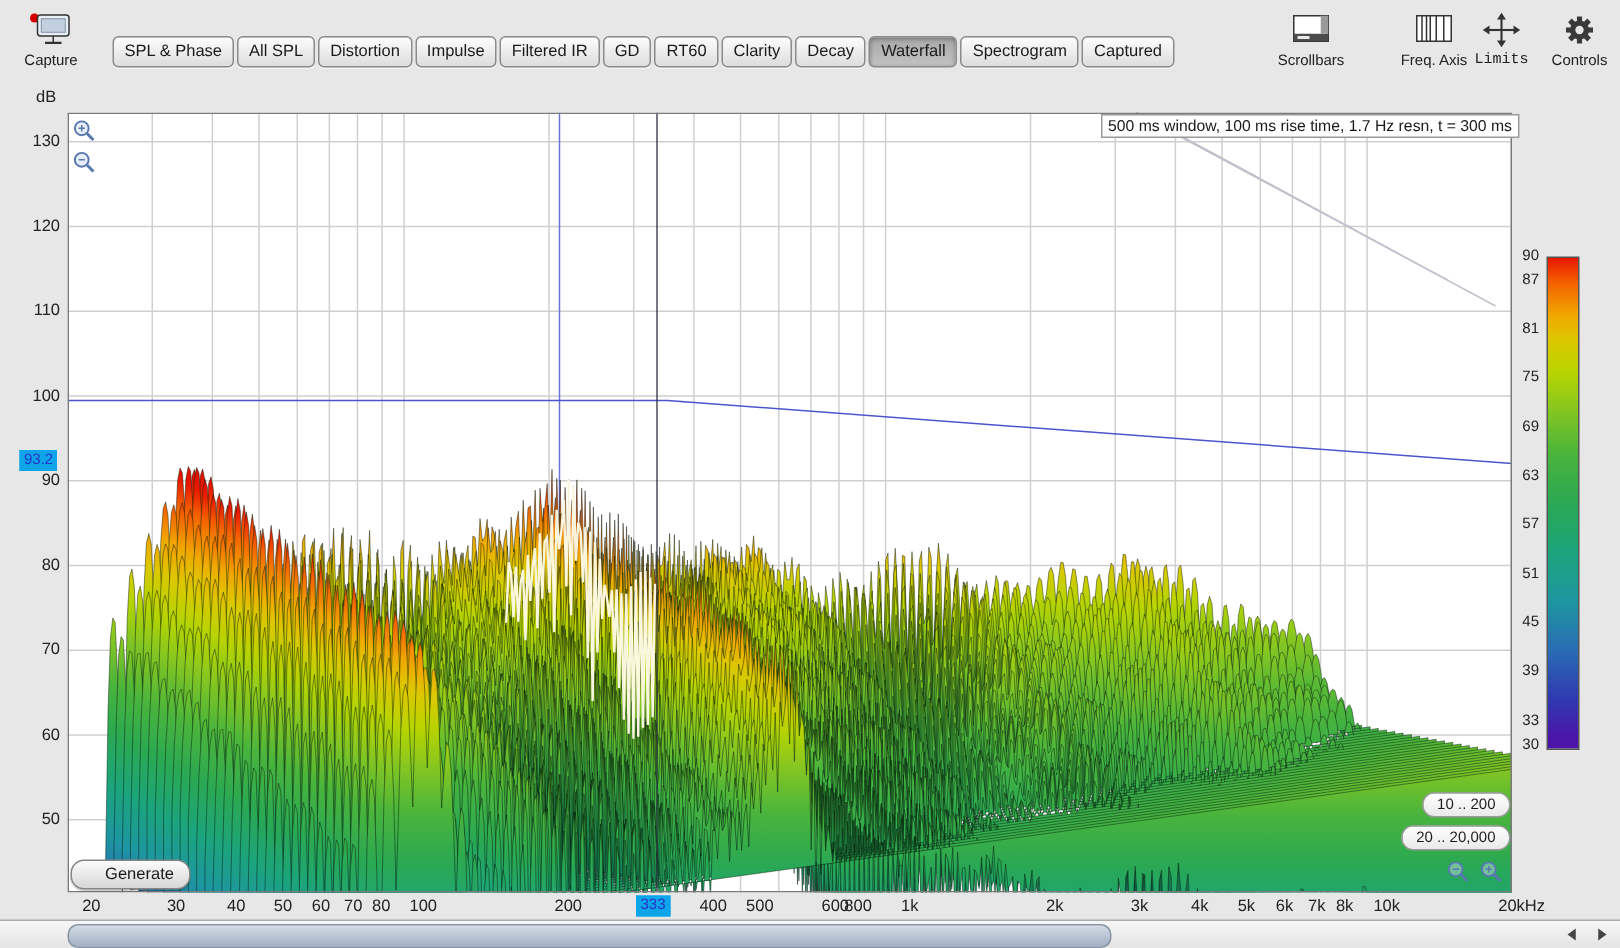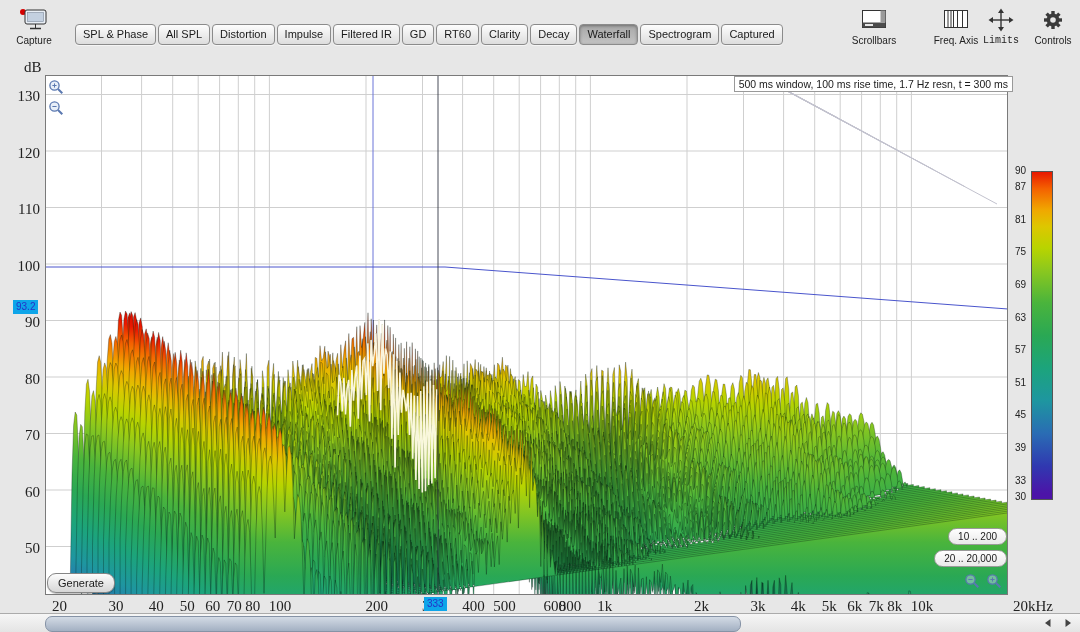--- a/index.html
+++ b/index.html
@@ -8,32 +8,32 @@
   
   .tool-btn{position:absolute;top:6px;text-align:center;cursor:default;}
   .tool-icon{height:28px;display:flex;align-items:center;justify-content:center;}
   .tool-label{font-size:10px;color:#222;margin-top:1px;}
   #tab-bar{position:absolute;left:75px;top:24px;display:flex;gap:2px;}
   .tab{height:19px;line-height:19px;padding:0 7px;font-size:11px;border:1px solid #8b8b8b;
        border-radius:4px;background:linear-gradient(#fdfdfd,#dddddd);white-space:nowrap;
        box-shadow:0 1px 0 rgba(255,255,255,.6);}
   .tab.selected{background:linear-gradient(#a8a8a8,#c2c2c2);box-shadow:inset 0 1px 3px rgba(0,0,0,.35);}
   
-  .tick{position:absolute;font-size:15px;color:#222;font-family:Liberation Serif, serif;}
+  .tick{position:absolute;font-size:11px;color:#222;}
   .ytick{width:28px;text-align:right;}
   .xtick{width:44px;text-align:right;}
   .boxed{position:absolute;font-size:9px;color:#444;background:#fff;border:1px solid #9a9a9a;
          padding:0 2px;line-height:11px;transform:translate(-50%,-50%);white-space:nowrap;}
   .bluebox{position:absolute;font-size:10px;color:#2433c8;background:#0ea5e9;border:1px solid #0ea5e9;
            padding:0 2px;line-height:12px;white-space:nowrap;z-index:5;}
   #info-box{position:absolute;top:76px;right:67px;font-size:10.5px;background:#fff;
             border:1px solid #999;padding:0 4px;line-height:14px;z-index:4;}
   .aquabtn{position:absolute;font-size:11px;text-align:center;border:1px solid #858585;
            border-radius:9px;background:linear-gradient(#fcfcfc,#d6d6d6);
-           box-shadow:0 1px 1px rgba(0,0,0,.25);z-index:4;}
+           box-shadow:0 1px 1px rgba(0,0,0,.25);z-index:4;padding-left:12px;}
   .pillbtn{position:absolute;font-size:10px;text-align:center;border:1px solid #9a9a9a;
            border-radius:9px;background:linear-gradient(#ffffff,#e9e9e9);padding:0 9px;
            line-height:15px;z-index:4;white-space:nowrap;}
   .zoom-stack{position:absolute;display:flex;flex-direction:column;gap:5px;z-index:4;}
   .zoom-row{position:absolute;display:flex;gap:6px;z-index:4;}
   
   #colorbar{position:absolute;left:1031px;top:171px;width:20px;height:327px;border:1px solid #555;z-index:2;}
   .cbtick{position:absolute;width:26px;text-align:right;font-size:10px;color:#222;}
   
   #hscroll{position:absolute;left:0;top:613px;width:1080px;height:19px;
@@ -730,21 +730,21 @@
       <div class="tick xtick" style="left: 537.261px; top: 598px;">800</div>
       <div class="tick xtick" style="left: 568.369px; top: 598px;">1k</div>
       <div class="tick xtick" style="left: 665px; top: 598px;">2k</div>
       <div class="tick xtick" style="left: 721.525px; top: 598px;">3k</div>
       <div class="tick xtick" style="left: 761.631px; top: 598px;">4k</div>
       <div class="tick xtick" style="left: 792.739px; top: 598px;">5k</div>
       <div class="tick xtick" style="left: 818.156px; top: 598px;">6k</div>
       <div class="tick xtick" style="left: 839.646px; top: 598px;">7k</div>
       <div class="tick xtick" style="left: 858.261px; top: 598px;">8k</div>
       <div class="tick xtick" style="left: 889.369px; top: 598px;">10k</div>
-      <div class="tick xtick" style="left: 986px; top: 598px; margin-left: 23px;">20kHz</div>
+      <div class="tick xtick" style="left: 986px; top: 598px;">20kHz</div>
     </div>
   <div id="time-axis-left">
       <div class="boxed" style="left: 58px; top: 121px;">0</div>
       <div class="boxed" style="left: 58px; top: 137.4px;">60</div>
       <div class="boxed" style="left: 58px; top: 153.8px;">120</div>
       <div class="boxed" style="left: 58px; top: 170.2px;">180</div>
       <div class="boxed" style="left: 58px; top: 186.6px;">240</div>
       <div class="boxed" style="left: 58px; top: 203px;">300</div>
     </div>
   <div id="time-axis-right">

